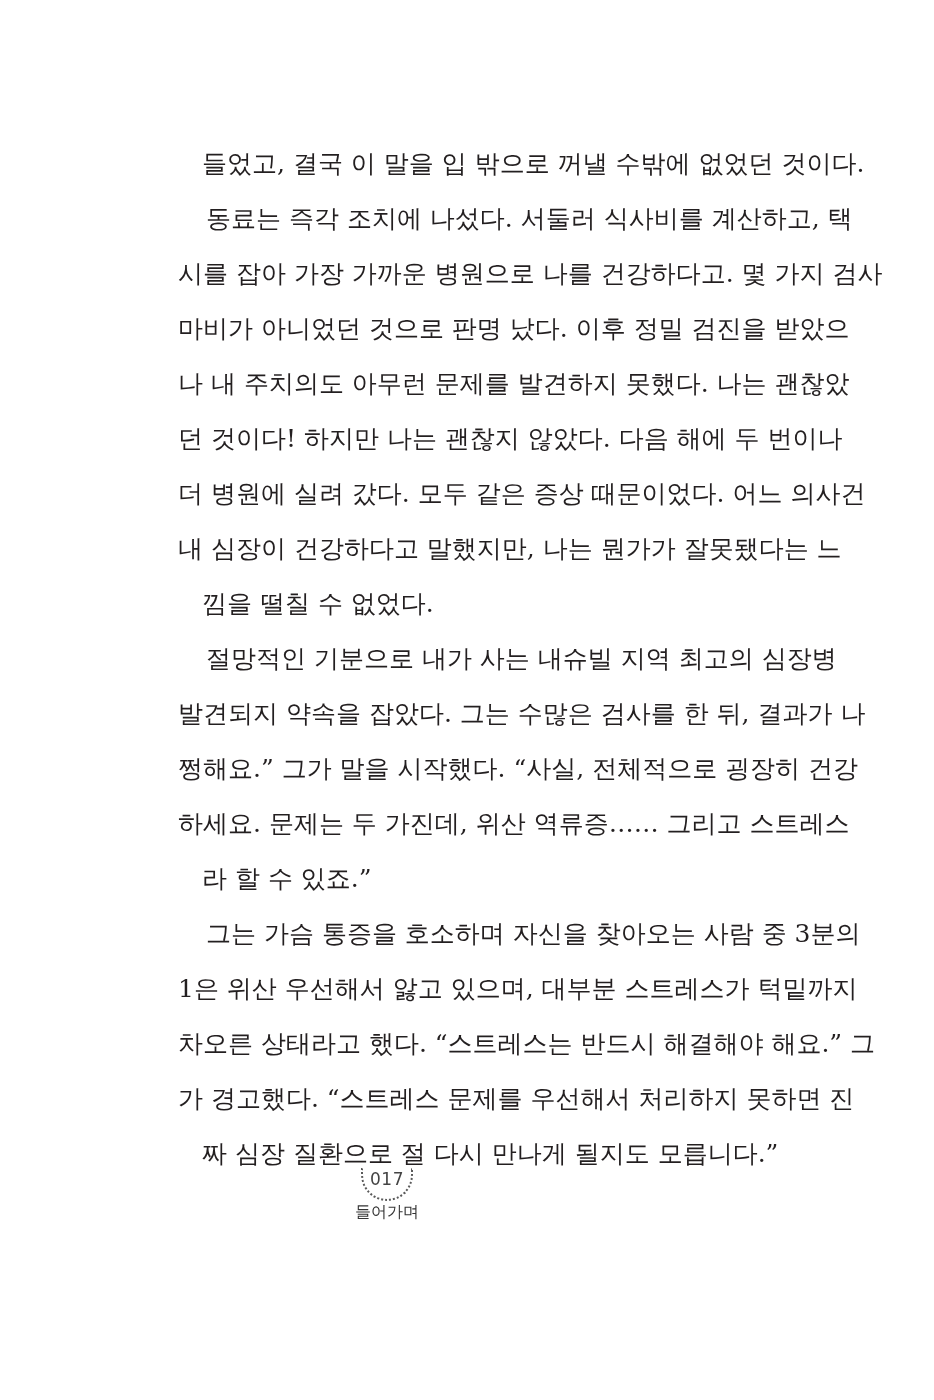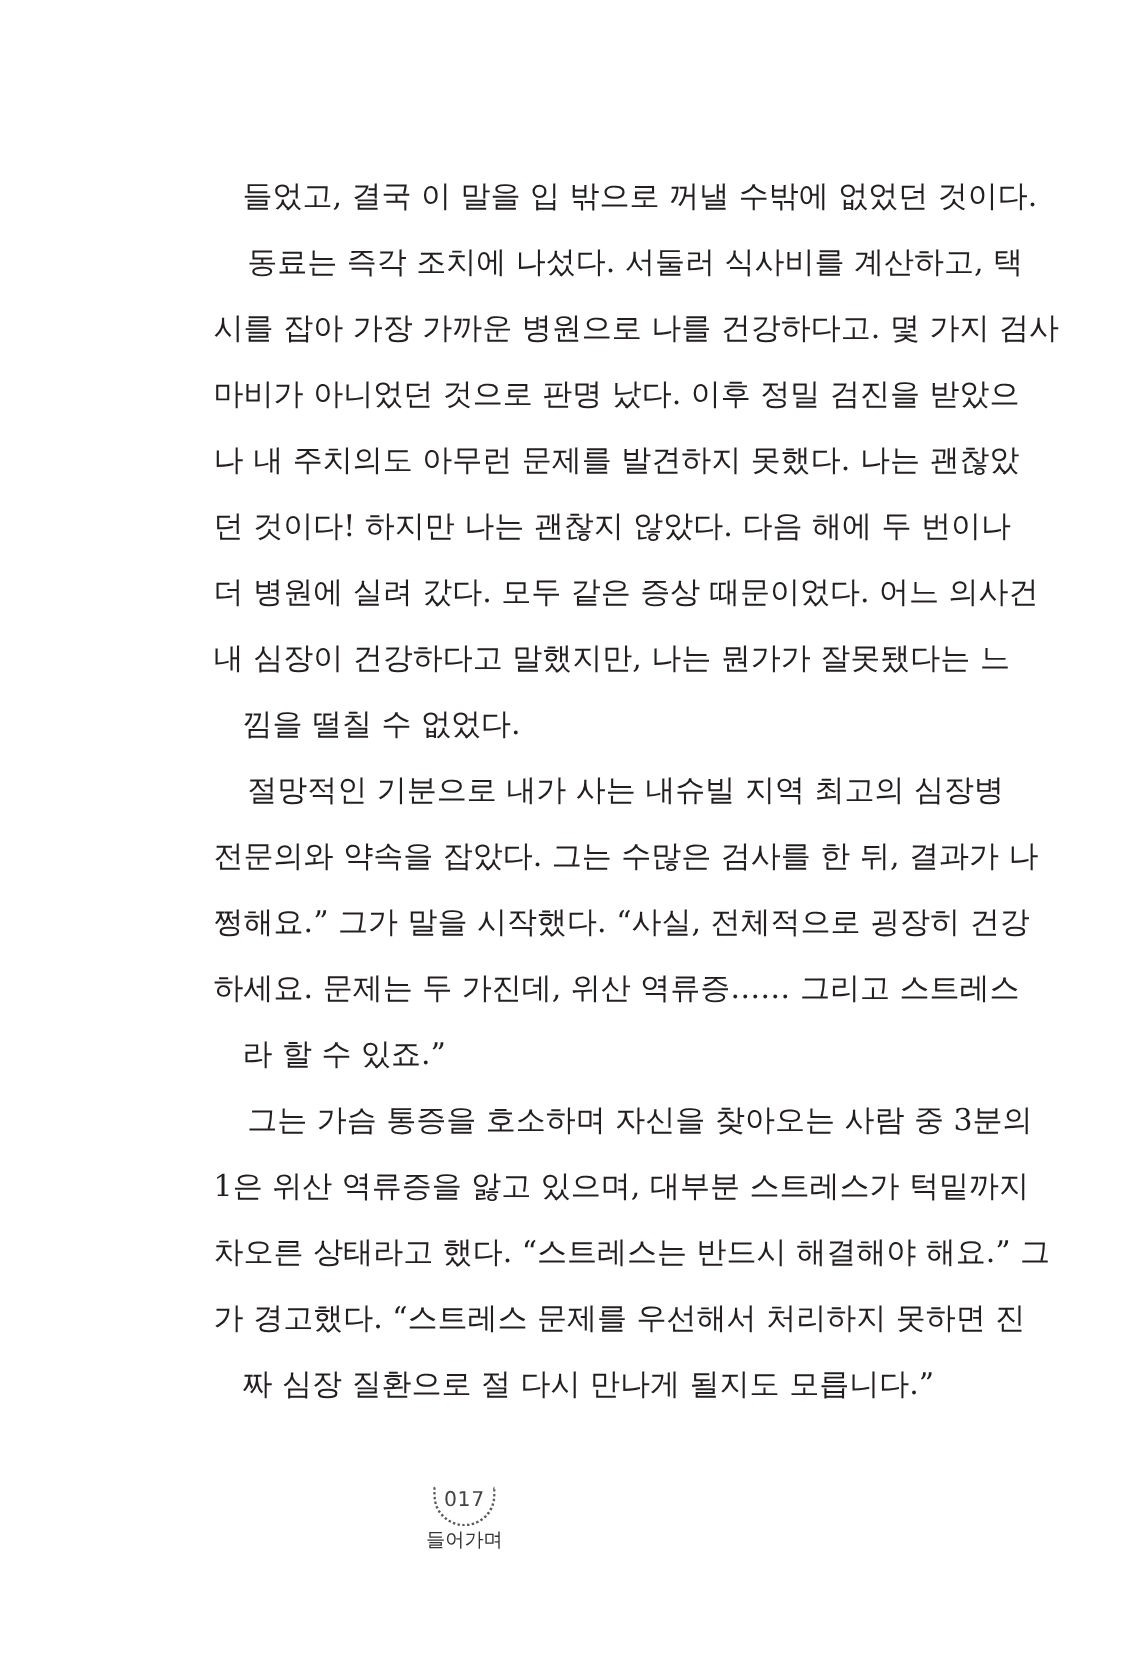--- a/index.html
+++ b/index.html
@@ -11,21 +11,21 @@
     line-height: 55px;
     height: 55px;
     color: #231f20;
     white-space: nowrap;
     text-align: justify;
     text-align-last: justify;
     letter-spacing: 0px;
   }
   .line.last { text-align-last: left; margin-left: 24px; }
   .line.indent { padding-left: 28px; }
-  .footer { position: absolute; left: 0; width: 774px; top: 1238px; text-align: center; }
+  .footer { position: absolute; left: 0; width: 774px; top: 1167px; text-align: center; }
   .pagenum-wrap {
     position: relative; display: inline-block; width: 64px; height: 34px;
   }
   .pagenum-arc {
     position: absolute; left: 6px; top: 0px; width: 52px; height: 34px;
     border: 2px dotted #5a5a5a; border-top-color: transparent; border-radius: 0 0 30px 30px;
     box-sizing: border-box;
   }
   .pagenum {
     position: relative; font-family: "DejaVu Sans", "Liberation Sans", sans-serif;
@@ -43,26 +43,26 @@
   <div class="line last">들었고, 결국 이 말을 입 밖으로 꺼낼 수밖에 없었던 것이다.</div>
   <div class="line indent">동료는 즉각 조치에 나섰다. 서둘러 식사비를 계산하고, 택</div>
   <div class="line">시를 잡아 가장 가까운 병원으로 나를 건강하다고. 몇 가지 검사</div>
   <div class="line">마비가 아니었던 것으로 판명 났다. 이후 정밀 검진을 받았으</div>
   <div class="line">나 내 주치의도 아무런 문제를 발견하지 못했다. 나는 괜찮았</div>
   <div class="line">던 것이다! 하지만 나는 괜찮지 않았다. 다음 해에 두 번이나</div>
   <div class="line">더 병원에 실려 갔다. 모두 같은 증상 때문이었다. 어느 의사건</div>
   <div class="line">내 심장이 건강하다고 말했지만, 나는 뭔가가 잘못됐다는 느</div>
   <div class="line last">낌을 떨칠 수 없었다.</div>
   <div class="line indent">절망적인 기분으로 내가 사는 내슈빌 지역 최고의 심장병</div>
-  <div class="line">전문의와 약속을 잡았다. 그는 수많은 검사를 한 뒤, 결과가 나</div>
+  <div class="line">발견되지 약속을 잡았다. 그는 수많은 검사를 한 뒤, 결과가 나</div>
   <div class="line">쩡해요.” 그가 말을 시작했다. “사실, 전체적으로 굉장히 건강</div>
   <div class="line">하세요. 문제는 두 가진데, 위산 역류증…… 그리고 스트레스</div>
   <div class="line last">라 할 수 있죠.”</div>
   <div class="line indent">그는 가슴 통증을 호소하며 자신을 찾아오는 사람 중 3분의</div>
-  <div class="line">1은 위산 역류증을 앓고 있으며, 대부분 스트레스가 턱밑까지</div>
+  <div class="line">1은 위산 우선해서 앓고 있으며, 대부분 스트레스가 턱밑까지</div>
   <div class="line">차오른 상태라고 했다. “스트레스는 반드시 해결해야 해요.” 그</div>
   <div class="line">가 경고했다. “스트레스 문제를 우선해서 처리하지 못하면 진</div>
   <div class="line last">짜 심장 질환으로 절 다시 만나게 될지도 모릅니다.”</div>
 </div>
 
 <div class="footer">
   <div class="pagenum-wrap">
     <div class="pagenum-arc"></div>
     <span class="pagenum">017</span>
   </div>

